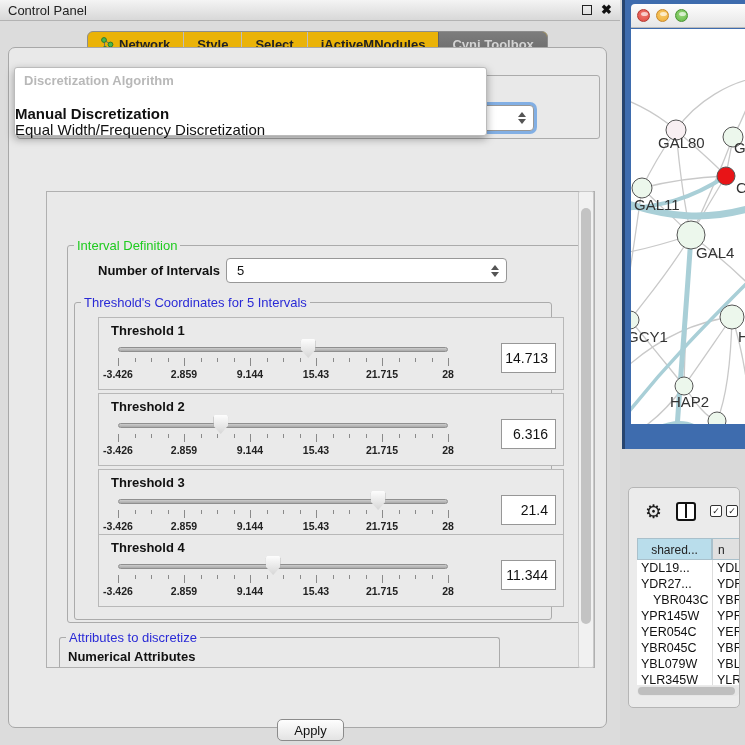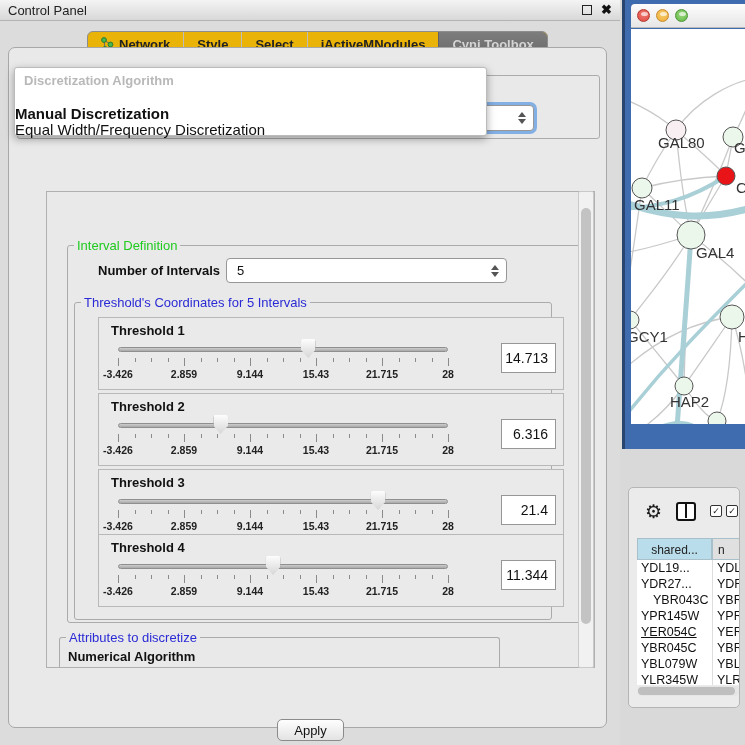--- a/index.html
+++ b/index.html
@@ -354,21 +354,21 @@
                     <b style="left: 100%;">28</b>
                   </div>
                   <div class="th-value">11.344</div>
                 </div>
               </div>
           </div>
         </div>
 
         <div class="group" id="attr-group" style="left:12px;top:445px;width:441px;height:96px;border-bottom:none;border-bottom-left-radius:0;border-bottom-right-radius:0;">
           <span class="legend blue">Attributes to discretize</span>
-          <div style="position:absolute;left:8px;top:11px;font-size:13px;font-weight:bold;color:#111;">Numerical Algorithm</div>
+          <div style="position:absolute;left:8px;top:11px;font-size:13px;font-weight:bold;color:#111;">Numerical Attributes</div>
 
         </div>
       </div>
 
       <div id="cp-vscroll">
           <div class="thumb"></div>
         </div>
 
       <button id="apply-btn">Apply</button>
 
@@ -467,21 +467,21 @@
             <span style="left: 16px;">YBR043C</span>
             <span style="left: 80px;">YBR0</span>
             <i style="position: absolute; left: 75px; top: 0px; width: 1px; height: 16px; background: rgb(221, 221, 221);"></i>
           </div>
           <div class="tp-row" style="top: 70px;">
             <span style="left: 4px;">YPR145W</span>
             <span style="left: 80px;">YPR1</span>
             <i style="position: absolute; left: 75px; top: 0px; width: 1px; height: 16px; background: rgb(221, 221, 221);"></i>
           </div>
           <div class="tp-row" style="top: 86px;">
-            <span style="left: 4px; text-decoration: underline;">YER054C</span>
+            <span style="left: 4px;">YER054C</span>
             <span style="left: 80px;">YER0</span>
             <i style="position: absolute; left: 75px; top: 0px; width: 1px; height: 16px; background: rgb(221, 221, 221);"></i>
           </div>
           <div class="tp-row" style="top: 102px;">
             <span style="left: 4px;">YBR045C</span>
             <span style="left: 80px;">YBR0</span>
             <i style="position: absolute; left: 75px; top: 0px; width: 1px; height: 16px; background: rgb(221, 221, 221);"></i>
           </div>
           <div class="tp-row" style="top: 118px;">
             <span style="left: 4px;">YBL079W</span>

